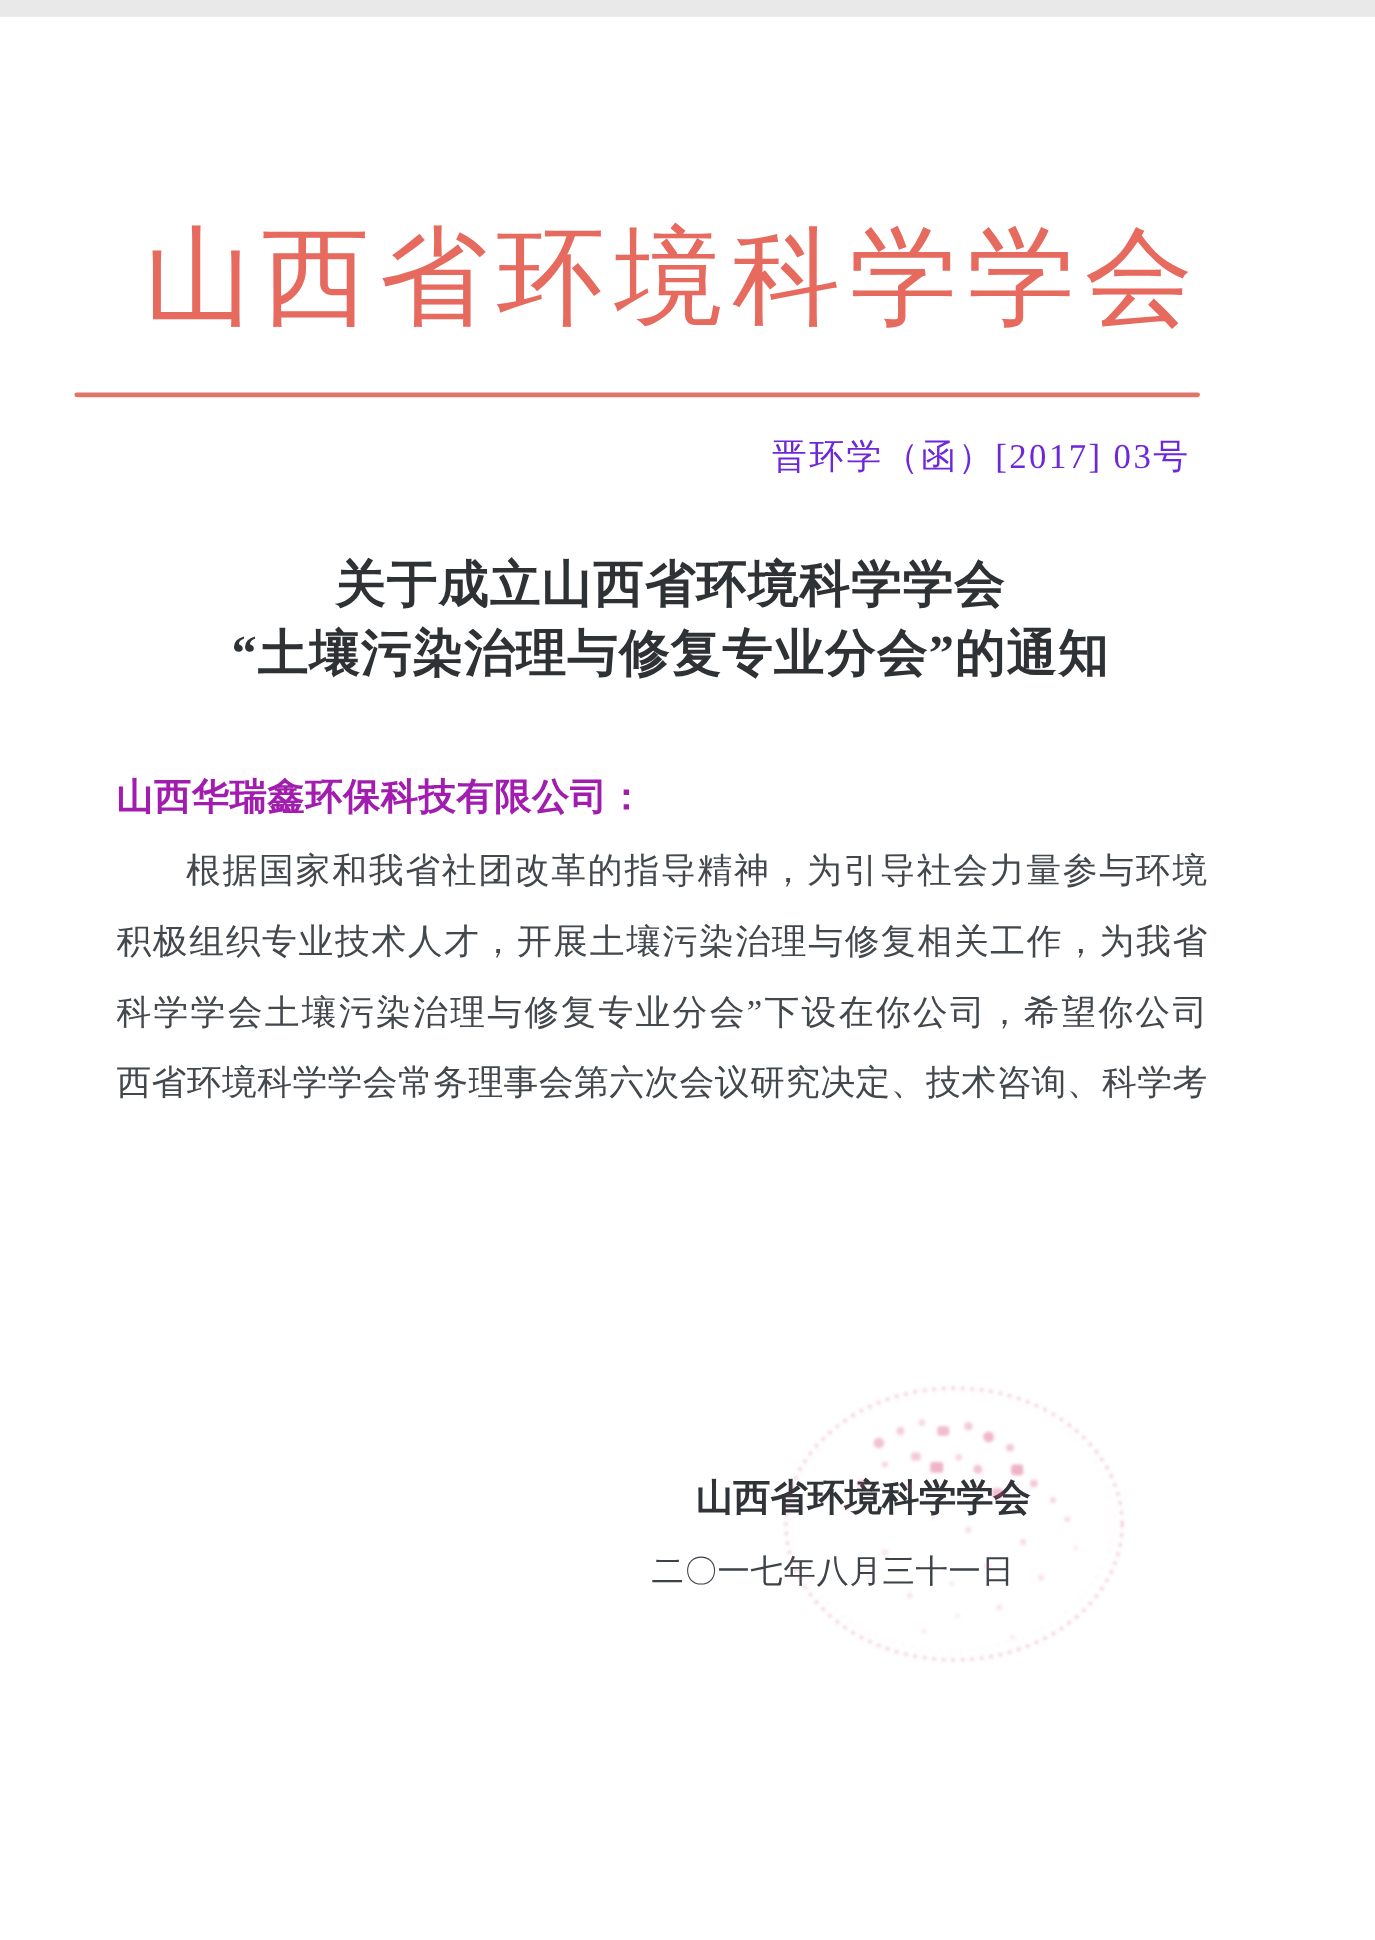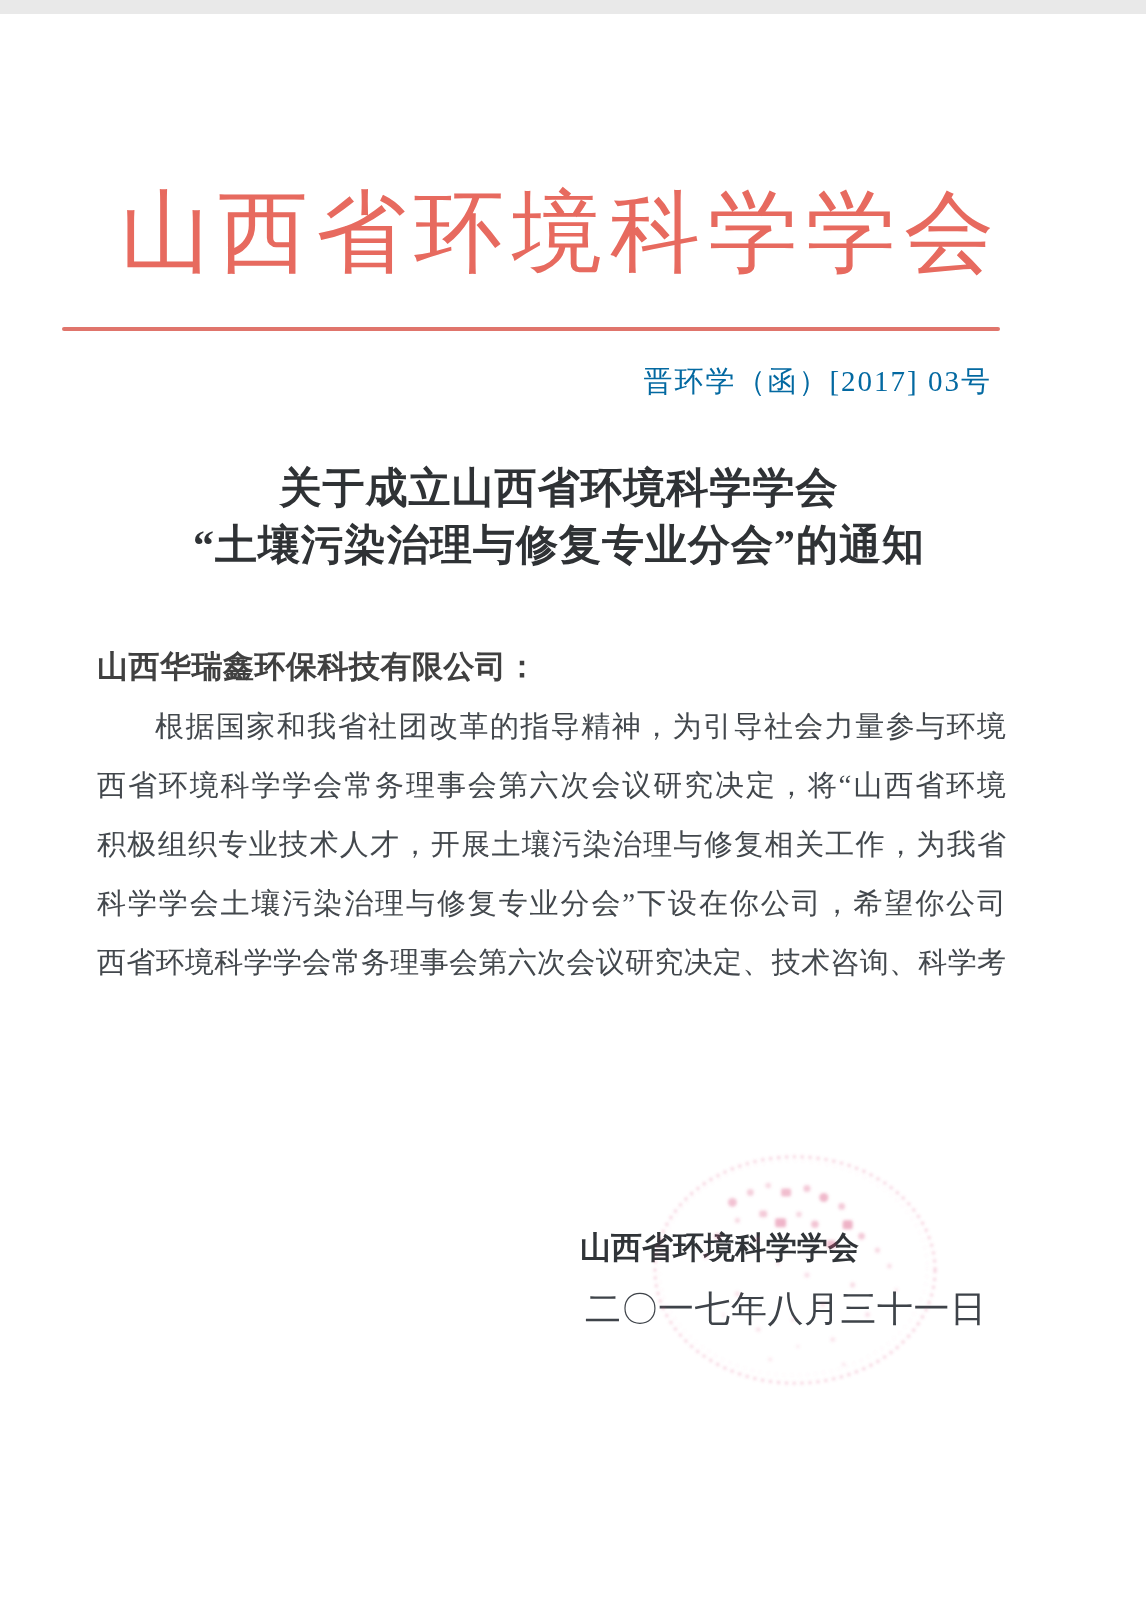--- a/index.html
+++ b/index.html
@@ -27,42 +27,42 @@
     width:938px; height:4px;
     background:#e0756c;
     border-radius:2px;
   }
 
   
   .doc-number {
     position:absolute; top:349px; right:154px;
     font-size:29px; line-height:36px;
     letter-spacing:2px;
-    color:#0369a1;
+    color:#6d28d9;
     white-space:nowrap;
   }
 
   
   .notice-title {
     position:absolute; top:446px; left:0; width:100%;
     transform:translateX(-14px);
     text-align:center;
     font-weight:bold;
     font-size:42px; line-height:57px;
     color:#2f3235;
     letter-spacing:1px;
   }
 
   
   .addressee {
     position:absolute; top:633px; left:97px;
-    font-family:Liberation Serif, serif;
+    font-family:Liberation Mono, monospace;
     font-weight:bold;
     font-size:31px; line-height:40px;
-    color:#404040;
+    color:#a21caf;
     letter-spacing:0.5px;
   }
 
   
   .body-text {
     position:absolute; top:683px; left:97px;
     width:909px;
     font-size:29px;
     color:#43484d;
   }
@@ -77,22 +77,22 @@
   
   .signature-org {
     position:absolute; top:1215px; left:580px;
     font-family:"Liberation Sans","DejaVu Sans",sans-serif;
     font-weight:bold;
     font-size:31px; line-height:38px;
     color:#303438;
     white-space:nowrap;
   }
   .signature-date {
-    position:absolute; top:1278px; left:585px;
-    font-size:36px; line-height:34px;
+    position:absolute; top:1278px; left:543px;
+    font-size:27px; line-height:34px;
     letter-spacing:0.5px;
     color:#3e4349;
     white-space:nowrap;
   }
 
   
   .seal {
     position:absolute; top:1130px; left:648px;
     width:298px; height:255px;
     pointer-events:none;
@@ -111,21 +111,20 @@
 
   <div class="notice-title">
     <div>关于成立山西省环境科学学会</div>
     <div>“土壤污染治理与修复专业分会”的通知</div>
   </div>
 
   <div class="addressee">山西华瑞鑫环保科技有限公司：</div>
 
   <div class="body-text">
     <div class="body-line indent">根据国家和我省社团改革的指导精神，为引导社会力量参与环境</div>
-    <div class="body-line">西省环境科学学会常务理事会第六次会议研究决定，将“山西省环境</div>
     <div class="body-line">积极组织专业技术人才，开展土壤污染治理与修复相关工作，为我省</div>
     <div class="body-line">科学学会土壤污染治理与修复专业分会”下设在你公司，希望你公司</div>
     <div class="body-line">西省环境科学学会常务理事会第六次会议研究决定、技术咨询、科学考</div>
   </div>
 
   <div class="signature-org">山西省环境科学学会</div>
 
   <div class="signature-date">二〇一七年八月三十一日</div>
 
   <svg class="seal" viewBox="0 0 300 255" xmlns="http://www.w3.org/2000/svg">

